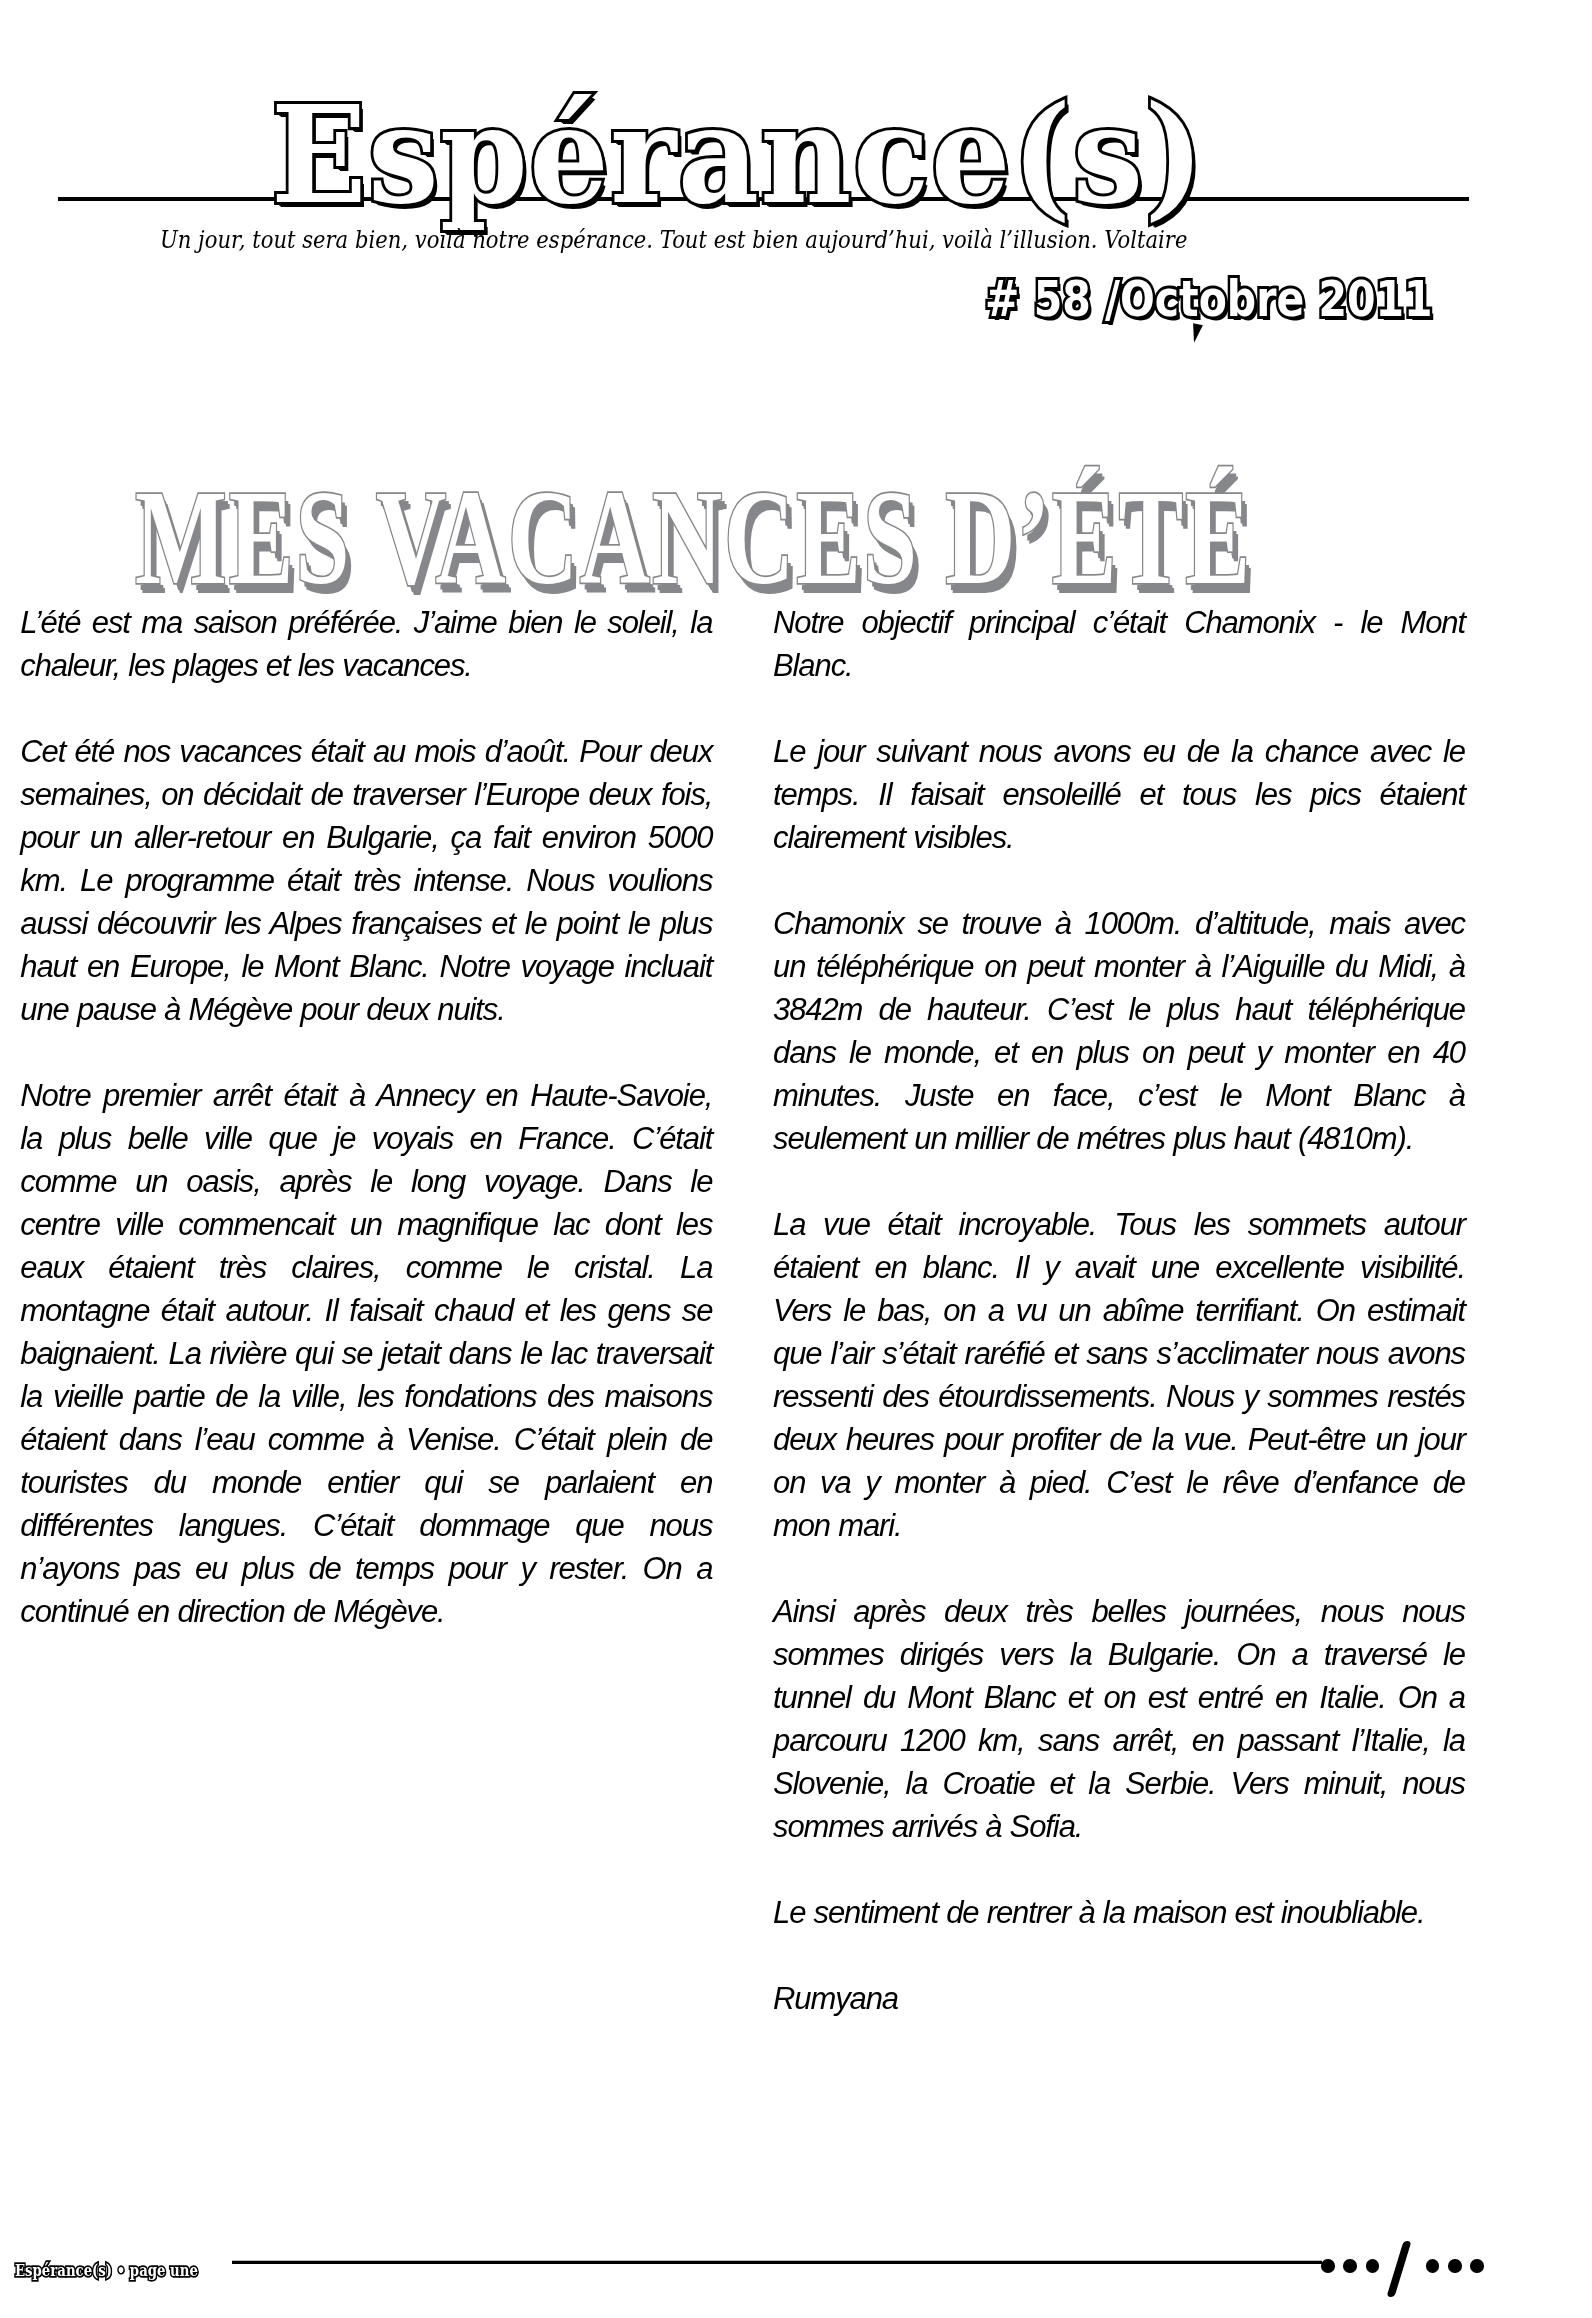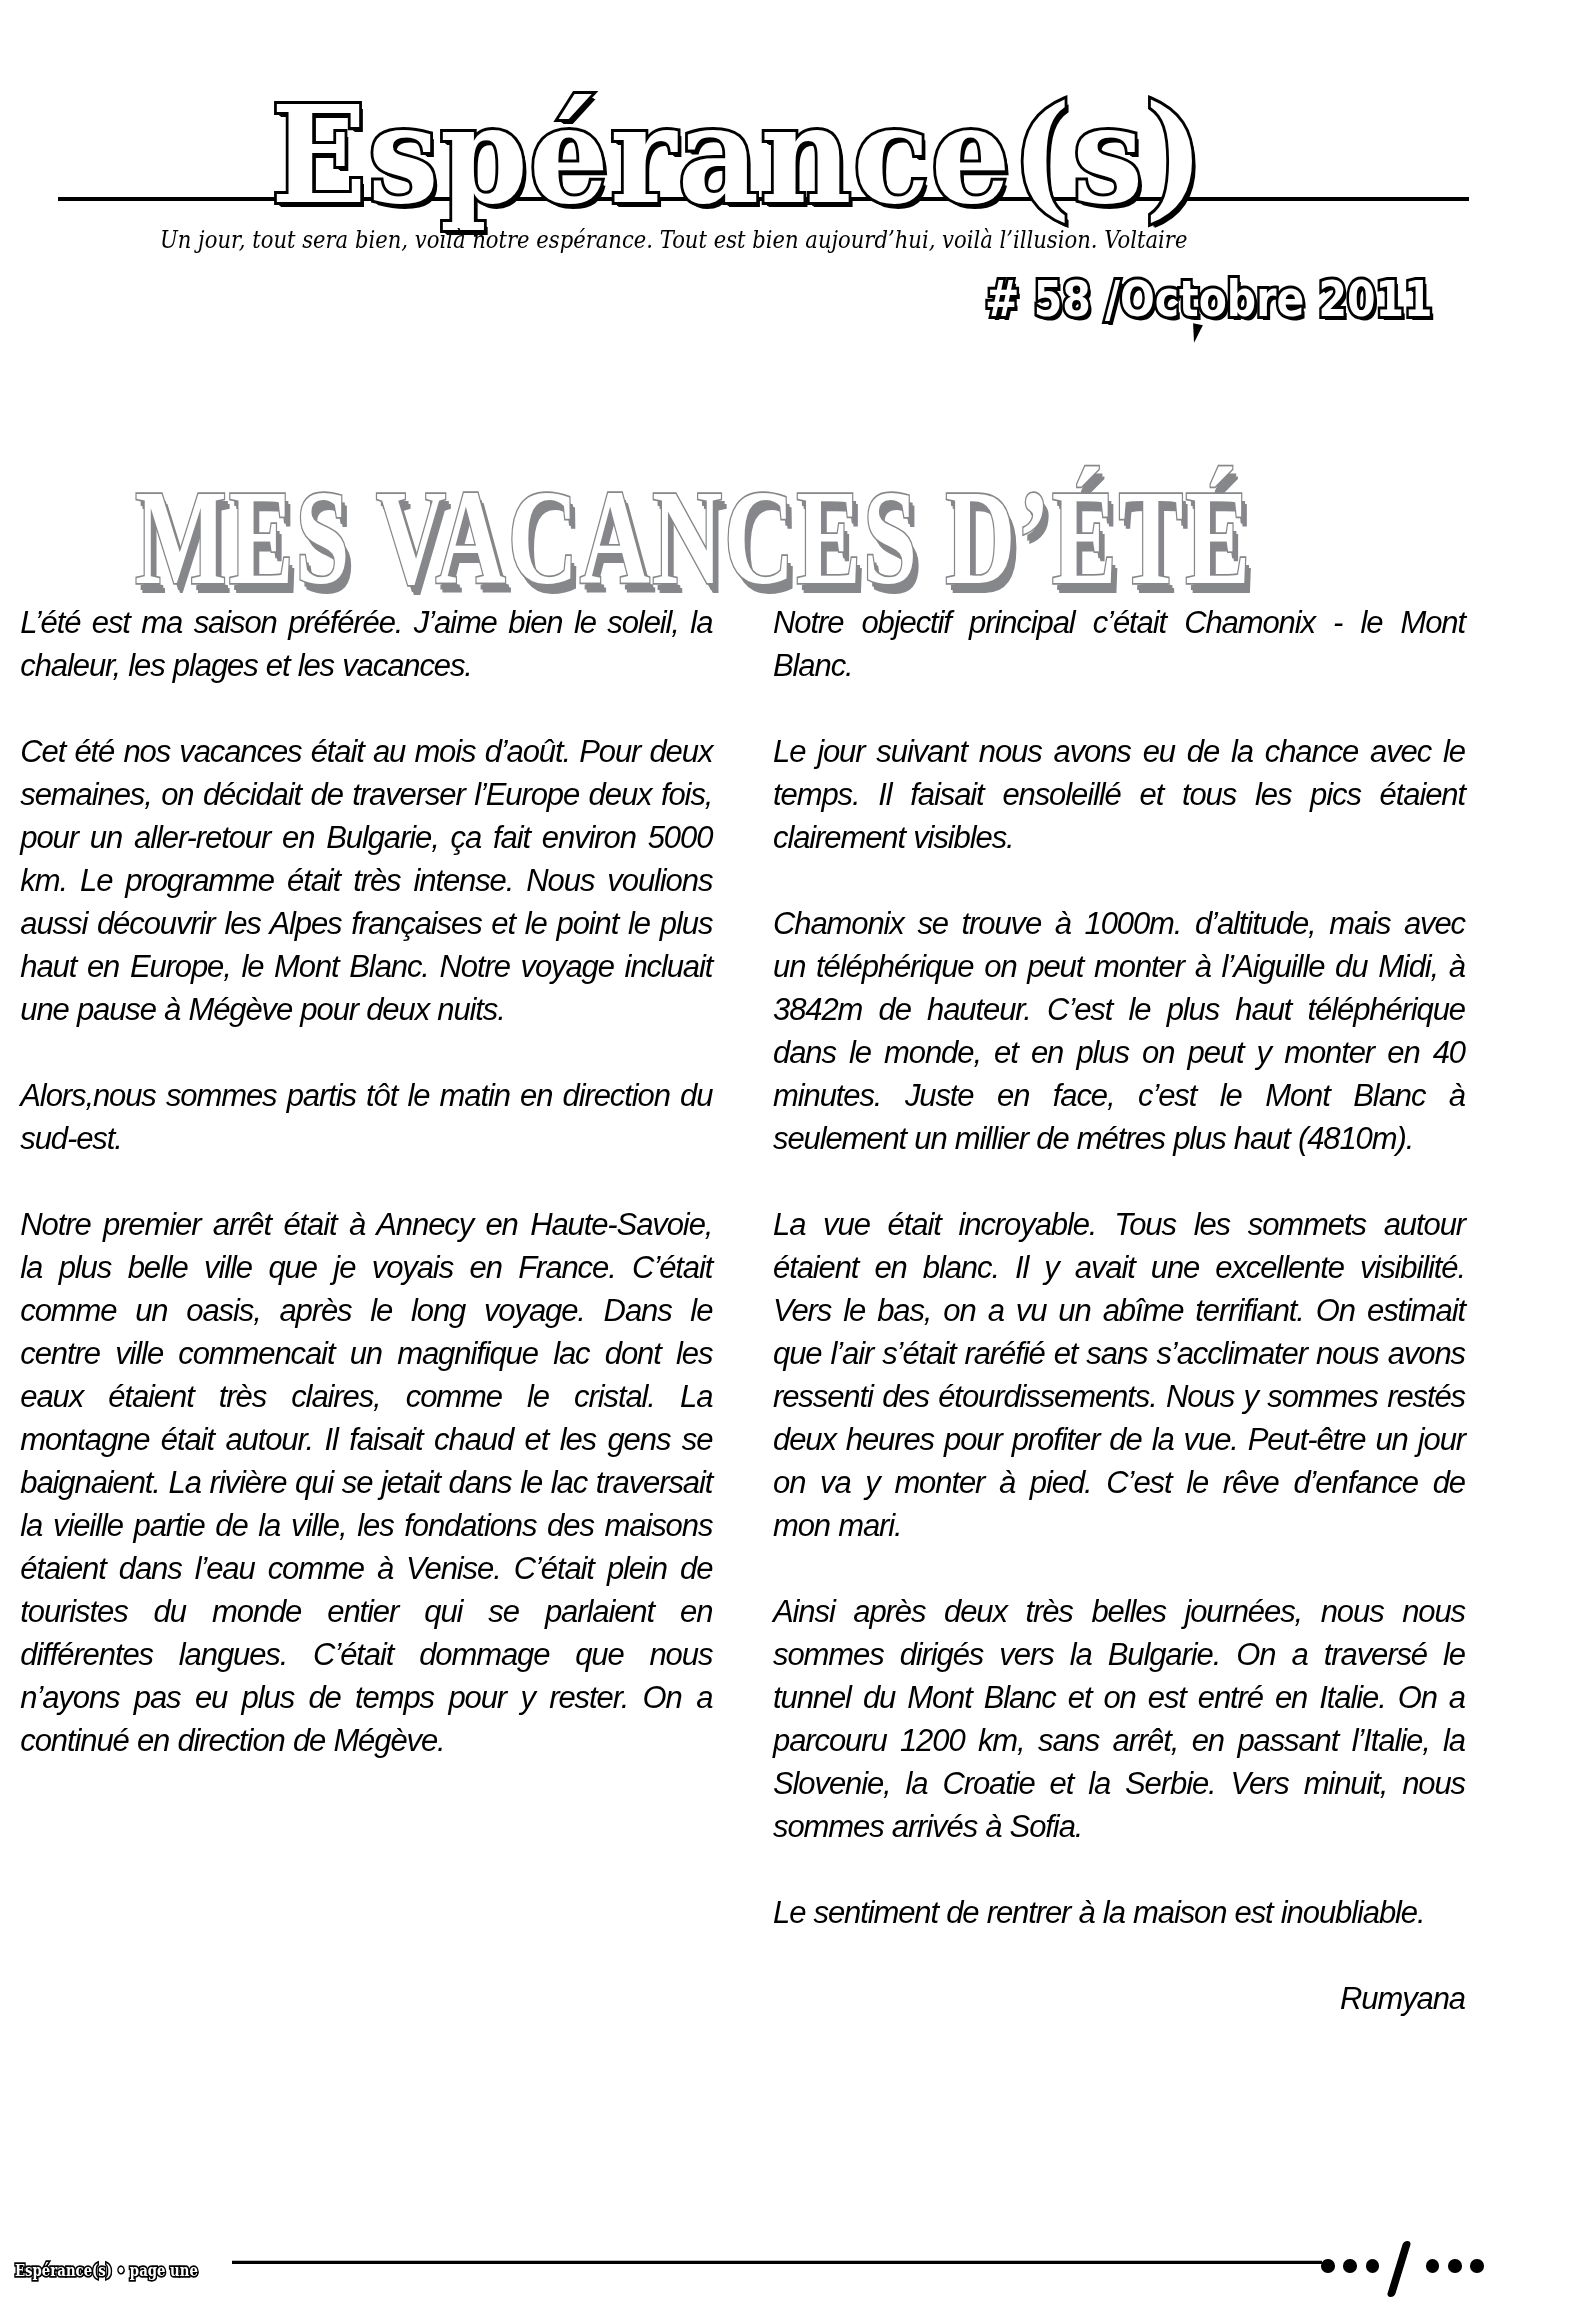--- a/index.html
+++ b/index.html
@@ -59,21 +59,21 @@
     transform-origin: left top;
   }
   .col-left { left: 20.3px; }
   .col-right { left: 773px; }
   .col-text {
     display: block;
     letter-spacing: -1.1px;
     word-spacing: 0.7px;
   }
   .signature {
-    text-align: right; margin: 0; display: block;
+    text-align: left; margin: 0; display: block;
     letter-spacing: -1.1px;
   }
 
   
   .footer-label {
     position: absolute; left: 15px; top: 2259px; height: 24.4px;
     font-family: "DejaVu Serif", serif; font-weight: bold; font-size: 16.2px; line-height: 24.4px;
     color: #fff; white-space: nowrap;
     -webkit-text-stroke: 3.4px #000; paint-order: stroke fill;
     text-shadow: 1.4px 1.4px 0 #000;
@@ -105,23 +105,20 @@
 <div class="article-title">MES VACANCES D’ÉTÉ</div>
 
 <div class="column col-left">
   <p>
       <span class="col-text">L’été est ma saison préférée. J’aime bien le soleil, la chaleur, les plages et les vacances.</span>
     </p>
   <p>
       <span class="col-text">Cet été nos vacances était au mois d’août. Pour deux semaines, on décidait de traverser l’Europe deux fois, pour un aller-retour en Bulgarie, ça fait environ 5000 km. Le programme était très intense. Nous voulions aussi découvrir les Alpes françaises et le point le plus haut en Europe, le Mont Blanc. Notre voyage incluait une pause à Mégève pour deux nuits.</span>
     </p>
   <p>
-      <span class="col-text">Alors,nous sommes partis tôt le matin en direction du sud-est.</span>
-    </p>
-  <p>
       <span class="col-text">Notre premier arrêt était à Annecy en Haute-Savoie, la plus belle ville que je voyais en France. C’était comme un oasis, après le long voyage. Dans le centre ville commencait un magnifique lac dont les eaux étaient très claires, comme le cristal. La montagne était autour. Il faisait chaud et les gens se baignaient. La rivière qui se jetait dans le lac traversait la vieille partie de la ville, les fondations des maisons étaient dans l’eau comme à Venise. C’était plein de touristes du monde entier qui se parlaient en différentes langues. C’était dommage que nous n’ayons pas eu plus de temps pour y rester. On a continué en direction de Mégève.</span>
     </p>
 </div>
 
 <div class="column col-right">
   <p>
       <span class="col-text">Notre objectif principal c’était Chamonix - le Mont Blanc.</span>
     </p>
   <p>
       <span class="col-text">Le jour suivant nous avons eu de la chance avec le temps. Il faisait ensoleillé et tous les pics étaient clairement visibles.</span>

